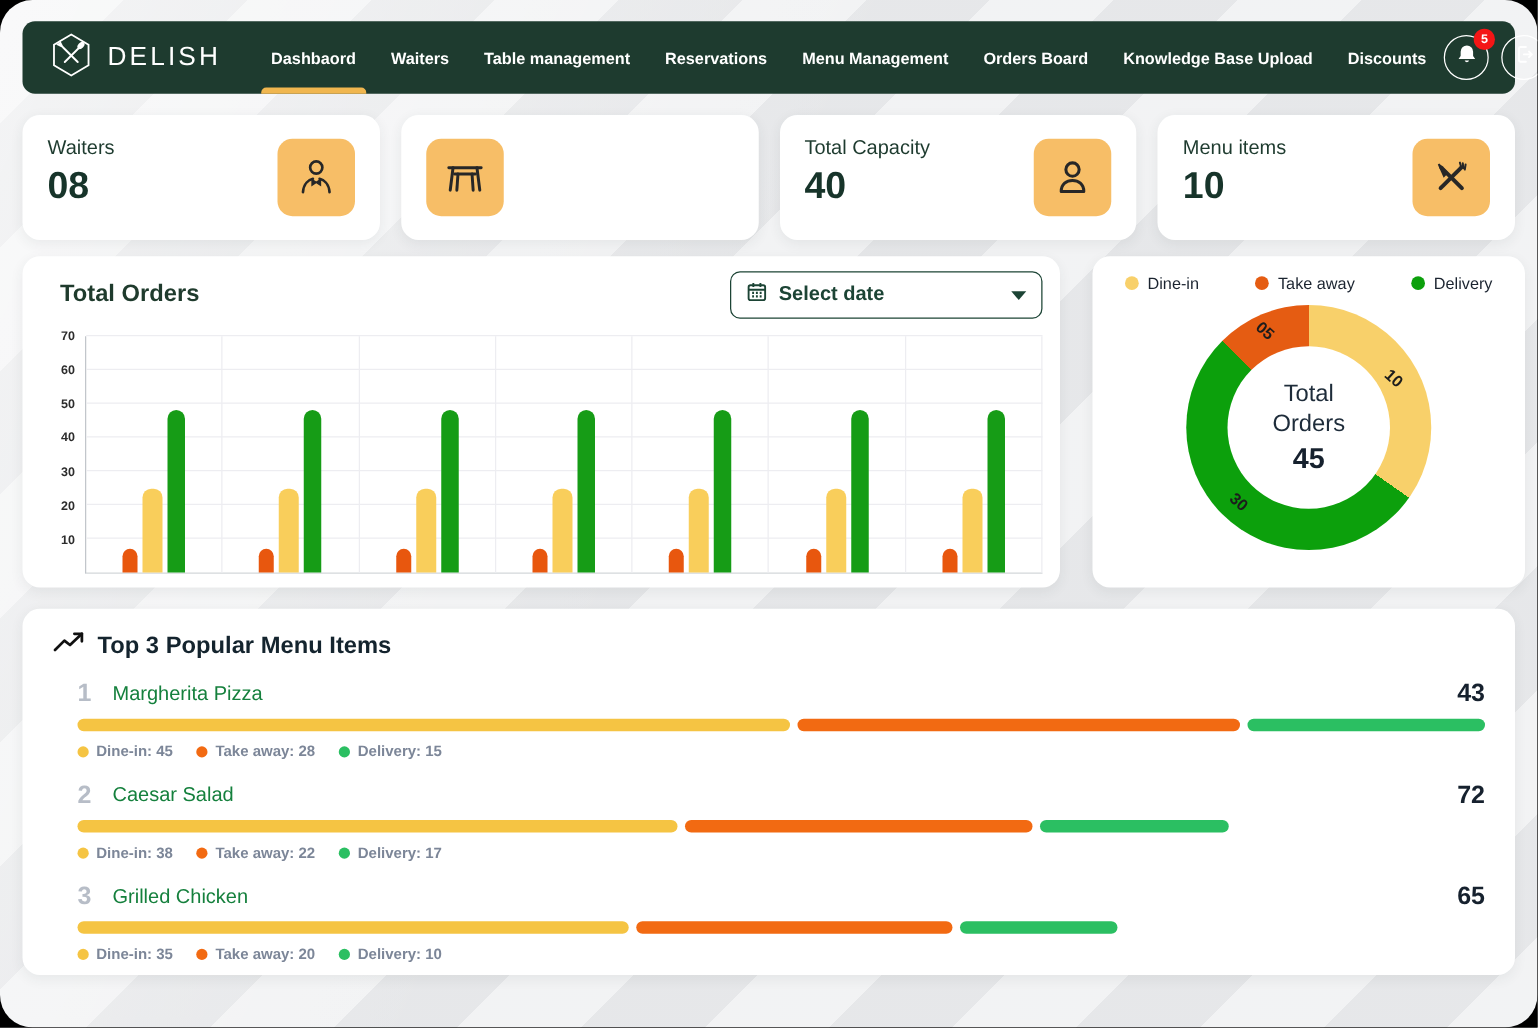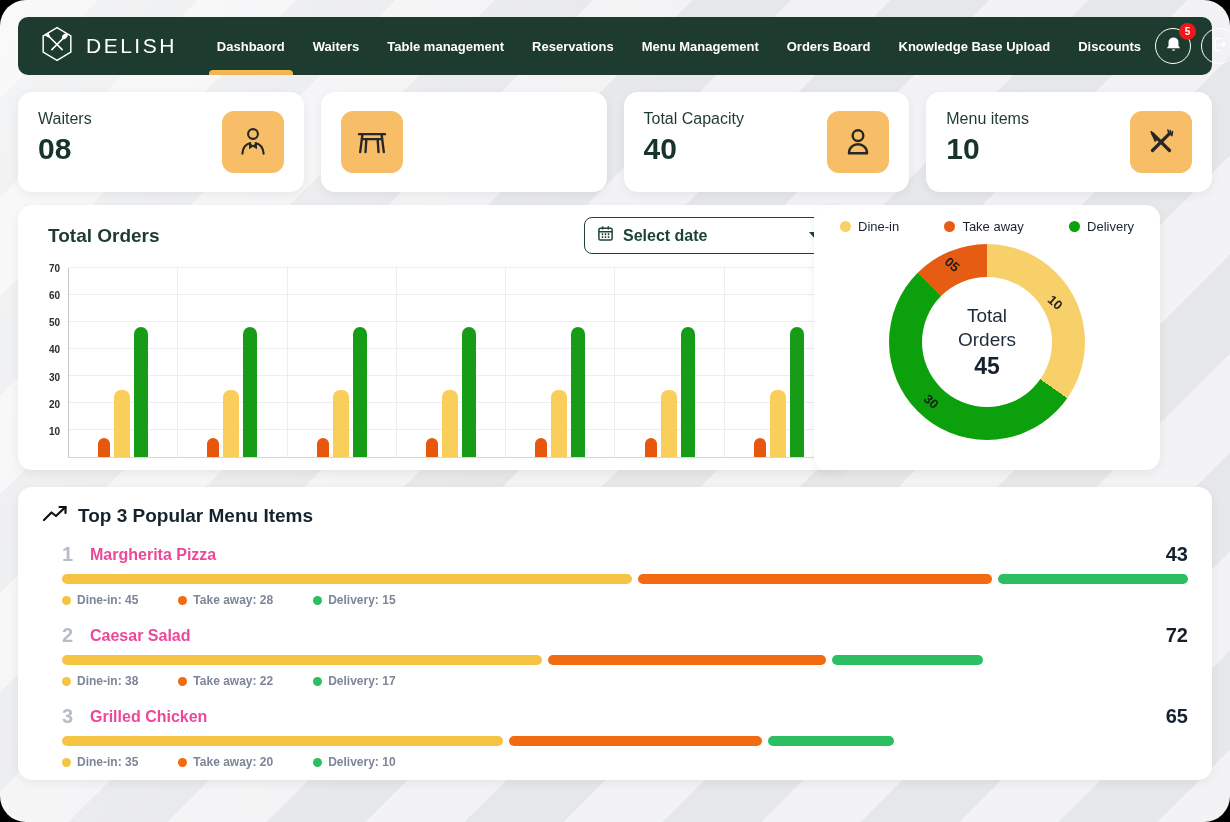--- a/index.html
+++ b/index.html
@@ -64,45 +64,45 @@
   .bar-plot {
     position:relative; flex:1; height:190px; display:flex; align-items:flex-end;
     border-left:1.5px solid #c2c6cb; border-bottom:1.5px solid #d4d7da;
   }
   .gridline { position:absolute; left:0; right:0; height:1px; background:#ededf1; }
   .bar-group { position:relative; flex:1; height:100%; display:flex; align-items:flex-end; justify-content:center; gap:4px; border-right:1px solid #ededf1; }
   .bar { border-radius:7px 7px 0 0; }
   .xlabels { display:flex; margin-left:38px; margin-top:5px; }
   .xtick { flex:1; text-align:center; font-size:10px; color:#3c3c3c; font-weight:600; }
   
-  .donut-panel { position:absolute; left:814px; top:205px; width:346px; height:265px; padding:14px 20px; }
+  .donut-panel { position:absolute; left:874px; top:205px; width:346px; height:265px; padding:14px 20px; }
   .donut-legend { display:flex; justify-content:space-between; align-items:center; padding:0 6px; }
   .legend-item { display:flex; align-items:center; gap:7px; font-size:13px; color:#1b2430; font-weight:500; }
   .dot { width:11px; height:11px; border-radius:50%; }
   .donut-area { display:flex; justify-content:center; margin-top:10px; }
   .donut-ring { position:relative; width:196px; height:196px; border-radius:50%; }
   .donut-hole {
     position:absolute; left:33px; top:33px; width:130px; height:130px; border-radius:50%;
     background:#fff; display:flex; flex-direction:column; align-items:center; justify-content:center; gap:2px;
   }
   .donut-center-label { color:#1e2c3a; font-size:19px; font-weight:500; text-align:center; width:90px; line-height:1.25; }
   .donut-center-value { color:#16212e; font-size:23px; font-weight:800; }
   .seg-label { position:absolute; font-size:13px; font-weight:700; color:#1c1c1c; transform:rotate(42deg); z-index:2; }
   
   .top-panel { position:absolute; left:18px; top:487px; width:1194px; height:293px; padding:18px 24px 14px 24px; }
   .top-title-row { display:flex; align-items:center; gap:10px; margin-bottom:16px; }
   .top-title { color:#14242e; font-size:19px; font-weight:700; }
   .top-row { padding-left:20px; margin-bottom:17px; }
   .top-row-head { display:flex; align-items:center; gap:14px; margin-bottom:8px; }
   .rank { color:#b7bdc7; font-size:20px; font-weight:700; width:14px; }
-  .item-name { color:#ec4899; font-size:16px; font-weight:700; }
+  .item-name { color:#15803d; font-size:16px; font-weight:400; }
   .item-total { margin-left:auto; color:#16212e; font-size:20px; font-weight:800; }
   .stack-bar { display:flex; gap:6px; height:10px; margin-bottom:9px; }
   .seg { height:10px; border-radius:6px; }
-  .row-legend { display:flex; gap:40px; }
+  .row-legend { display:flex; gap:19px; }
   .row-legend .legend-item { font-size:12px; color:#7c8698; font-weight:600; gap:6px; }
   .row-legend .dot { width:9px; height:9px; }
 </style>
 </head>
 <body>
 
 <div class="screen">
 
   <header class="navbar">
     <div class="brand">

